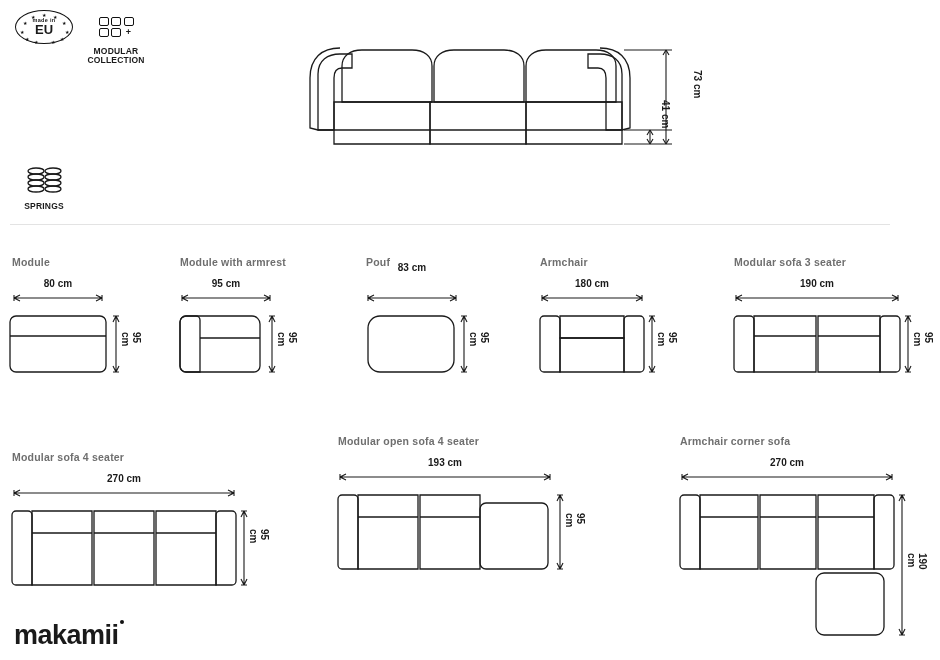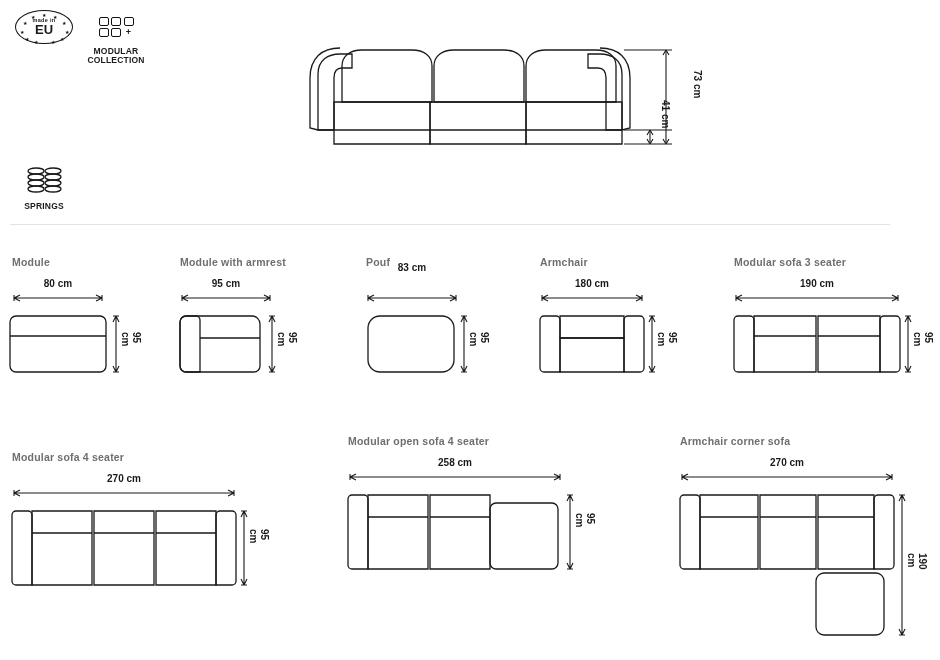--- a/index.html
+++ b/index.html
@@ -245,23 +245,23 @@
       <path class="stroke" d="M220 22 h-12 a4 4 0 0 0 -4 4 v70 h16 a4 4 0 0 0 4 -4 v-66 a4 4 0 0 0 -4 -4 z"></path>
       <path class="stroke" d="M20 22 h60 v74 h-60 z"></path>
       <path class="stroke" d="M82 22 h60 v74 h-60 z"></path>
       <path class="stroke" d="M144 22 h60 v74 h-60 z"></path>
       <path class="stroke" d="M20 44 h60 M82 44 h60 M144 44 h60"></path>
       <path class="stroke-thin" d="M232 22 v74 M229 22 h6 M229 96 h6 M232 22 l-3 6 M232 22 l3 6 M232 96 l-3 -6 M232 96 l3 -6"></path>
     </svg>
     <div class="dim-v" style="position:absolute; left:236px; top:78px;">95 cm</div>
   </div>
 
-  <div class="item" style="left:348px; top:435px; width:260px;">
+  <div class="item" style="left:338px; top:435px; width:260px;">
     <div class="item-label">Modular open sofa 4 seater</div>
-    <div class="dim-h" style="position:absolute; left:0px; top:22px; width:214px;">258 cm</div>
+    <div class="dim-h" style="position:absolute; left:0px; top:22px; width:214px;">193 cm</div>
     <svg width="260" height="130" viewBox="0 0 260 130" style="position:absolute; left:0; top:38px;">
       <path class="stroke-thin" d="M2 4 h210 M2 1 v6 M212 1 v6 M2 4 l6 -3 M2 4 l6 3 M212 4 l-6 -3 M212 4 l-6 3"></path>
 
       <path class="stroke" d="M4 22 h12 a4 4 0 0 1 4 4 v70 h-16 a4 4 0 0 1 -4 -4 v-66 a4 4 0 0 1 4 -4 z"></path>
       <path class="stroke" d="M20 22 h60 v74 h-60 z"></path>
       <path class="stroke" d="M82 22 h60 v74 h-60 z"></path>
       <path class="stroke" d="M20 44 h60 M82 44 h60"></path>
 
       <path class="stroke" d="M148 30 h56 a6 6 0 0 1 6 6 v54 a6 6 0 0 1 -6 6 h-56 a6 6 0 0 1 -6 -6 v-54 a6 6 0 0 1 6 -6 z"></path>
       <path class="stroke-thin" d="M222 22 v74 M219 22 h6 M219 96 h6 M222 22 l-3 6 M222 22 l3 6 M222 96 l-3 -6 M222 96 l3 -6"></path>
@@ -282,14 +282,17 @@
       <path class="stroke" d="M80 22 h56 v74 h-56 z"></path>
       <path class="stroke" d="M138 22 h56 v74 h-56 z"></path>
       <path class="stroke" d="M20 44 h58 M80 44 h56 M138 44 h56"></path>
 
       <path class="stroke" d="M144 100 h52 a8 8 0 0 1 8 8 v46 a8 8 0 0 1 -8 8 h-52 a8 8 0 0 1 -8 -8 v-46 a8 8 0 0 1 8 -8 z"></path>
       <path class="stroke-thin" d="M222 22 v140 M219 22 h6 M219 162 h6 M222 22 l-3 6 M222 22 l3 6 M222 162 l-3 -6 M222 162 l3 -6"></path>
     </svg>
     <div class="dim-v" style="position:absolute; left:226px; top:118px;">190 cm</div>
   </div>
 
+  <div class="logo">
+    <span>makamii</span><span class="dot"></span>
+  </div>
 
 </div>
 
 </body></html>

